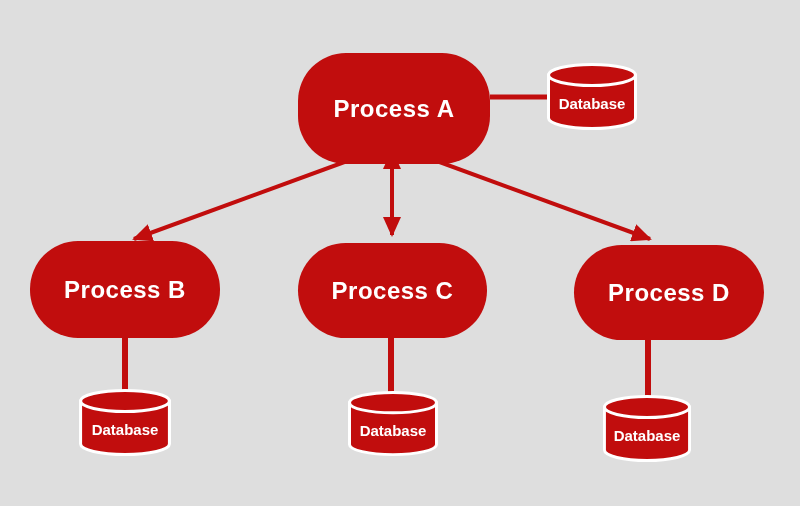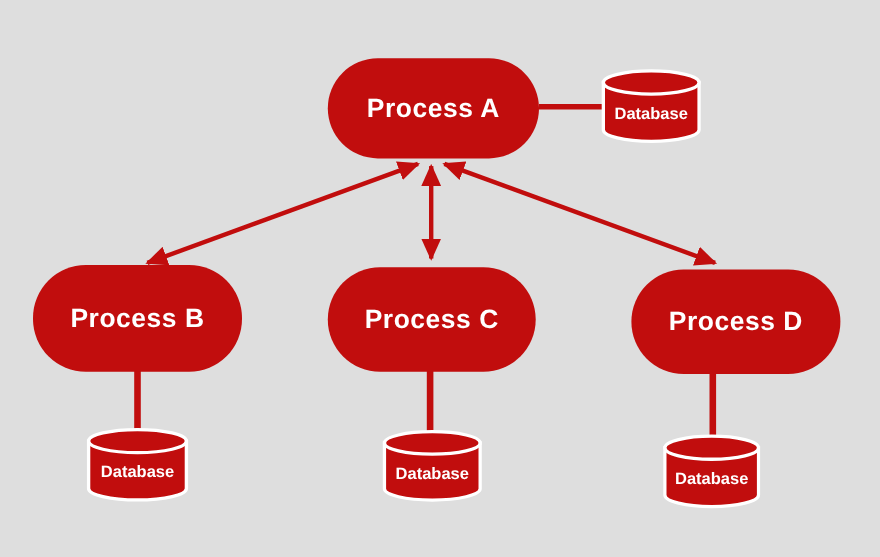--- a/index.html
+++ b/index.html
@@ -48,21 +48,21 @@
     display: flex;
     align-items: center;
     justify-content: center;
     color: var(--label, #FFFFFF);
     font-size: 15px;
     font-weight: bold;
     white-space: nowrap;
   }
 
   
-  #node-a { left: 298px; top: 53px;  width: 192px; height: 91px; }
+  #node-a { left: 298px; top: 53px;  width: 192px; height: 111px; }
   #node-b { left: 30px;  top: 241px; width: 190px; height: 97px; }
   #node-c { left: 298px; top: 243px; width: 189px; height: 95px; }
   #node-d { left: 574px; top: 245px; width: 190px; height: 95px; }
 
   #db-a { left: 546px; top: 62px;  width: 92px; height: 70px; }
   #db-b { left: 78px;  top: 388px; width: 94px; height: 70px; }
   #db-c { left: 347px; top: 390px; width: 92px; height: 68px; }
   #db-d { left: 602px; top: 394px; width: 90px; height: 70px; }
 </style>
 </head>

